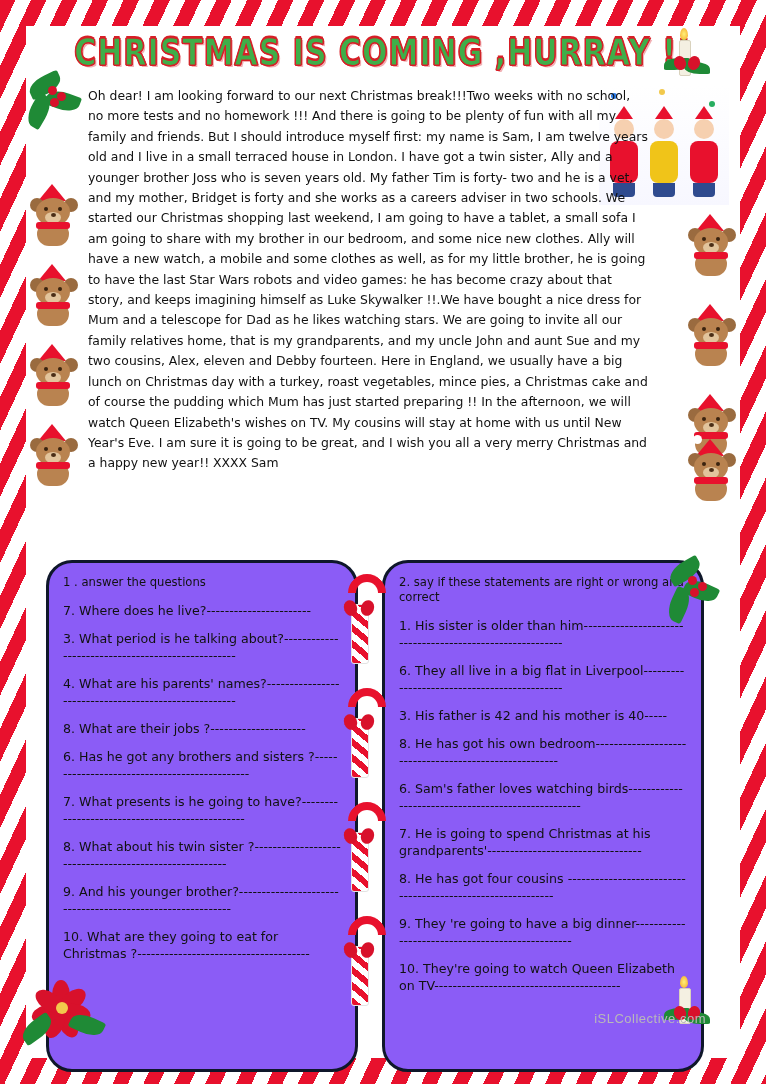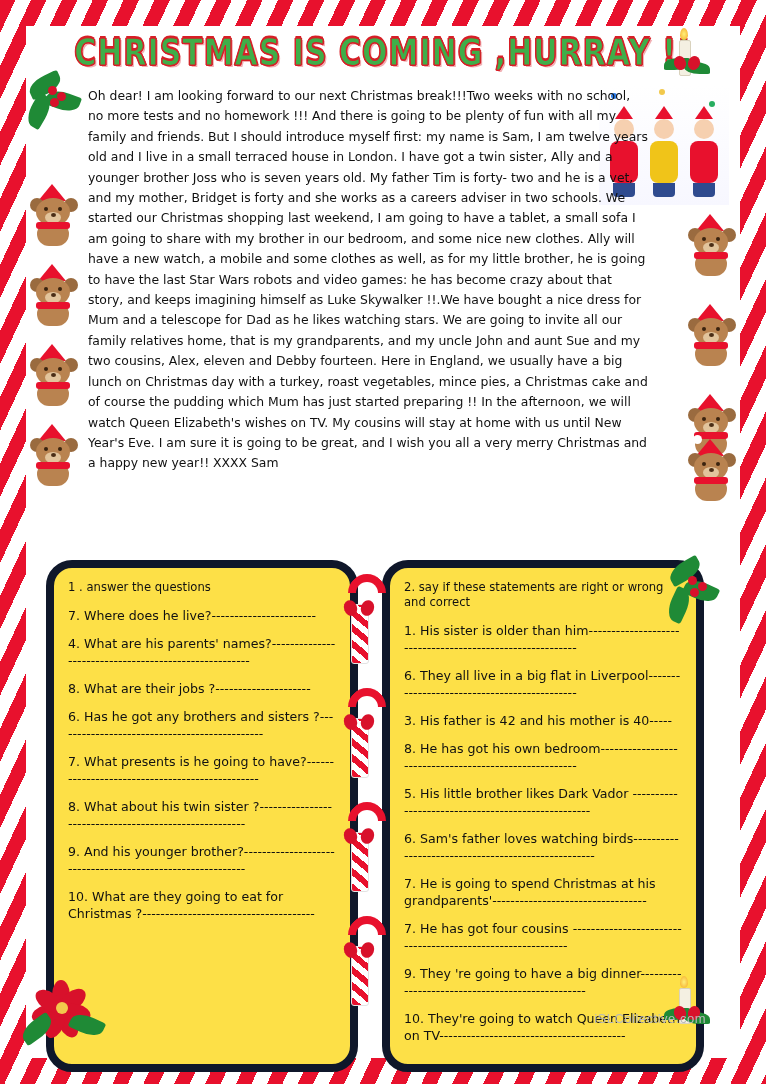--- a/index.html
+++ b/index.html
@@ -99,23 +99,23 @@
   .bow:before{left:0;transform:rotate(-18deg);}
   .bow:after{right:0;transform:rotate(18deg);}
 
   .poinsettia{position:absolute;width:70px;height:70px;}
   .pet{position:absolute;left:26px;top:8px;width:18px;height:30px;background:#d8112b;border-radius:50% 50% 50% 50%;transform-origin:50% 100%;}
   .pcenter{position:absolute;left:30px;top:30px;width:12px;height:12px;border-radius:50%;background:#f2c94c;}
 
   
   .ex{
     position:absolute;
-    border:8px solid #0f172a;
+    border:3px solid #0f172a;
     border-radius:26px;
-    background:#fde047;
+    background:#8b5cf6;
     box-sizing:border-box;
     padding:12px 14px;
   }
   .ex-left{left:20px; top:534px; width:312px; height:512px;}
   .ex-right{left:356px; top:534px; width:322px; height:512px;}
   .ex h4{margin:0 0 12px 0;font-size:11.6px;font-weight:normal;color:#111;line-height:15px;}
   .q{font-size:12.6px;color:#111;margin:0 0 11px 0;line-height:17px;}
 
   
   .cane{position:absolute;width:22px;}
@@ -297,39 +297,39 @@
         <div class="eye r"></div>
       <div class="snout"></div>
         <div class="nose"></div>
       <div class="body"></div>
         <div class="scarf"></div>
     </div>
 
     <div class="ex ex-left">
       <h4>1 . answer the questions</h4>
       <p class="q">7. Where does he live?-----------------------</p>
+      <p class="q">3. What period is he talking about?--------------------------------------------------</p>
       <p class="q">4. What are his parents' names?------------------------------------------------------</p>
       <p class="q">8. What are their jobs ?---------------------</p>
       <p class="q">6. Has he got any brothers and sisters ?----------------------------------------------</p>
       <p class="q">7. What presents is he going to have?------------------------------------------------</p>
       <p class="q">8. What about his twin sister ?-------------------------------------------------------</p>
       <p class="q">9. And his younger brother?-----------------------------------------------------------</p>
       <p class="q">10. What are they going to eat for Christmas ?--------------------------------------</p>
     </div>
 
     <div class="ex ex-right">
       <h4>2. say if these statements are right or wrong and correct</h4>
       <p class="q">1. His sister is older than him----------------------------------------------------------</p>
       <p class="q">6. They all live in a big flat in Liverpool---------------------------------------------</p>
       <p class="q">3. His father is 42 and his mother is 40-----</p>
       <p class="q">8. He has got his own bedroom-------------------------------------------------------</p>
-      <p class="q">5. His little brother likes Dark Vador ---------------------------------------------------</p>
       <p class="q">6. Sam's father loves watching birds----------------------------------------------------</p>
       <p class="q">7. He is going to spend Christmas at his grandparents'----------------------------------</p>
-      <p class="q">7. He has got four cousins ------------------------------------------------------------</p>
+      <p class="q">8. He has got four cousins ------------------------------------------------------------</p>
       <p class="q">9. They 're going to have a big dinner-------------------------------------------------</p>
       <p class="q">10. They're going to watch Queen Elizabeth on TV-----------------------------------------</p>
     </div>
 
     <div class="cane" style="left:322px;top:548px;">
       <div class="hook"></div>
         <div class="stem"></div>
         <div class="cbow"></div>
     </div>
     <div class="cane" style="left:322px;top:662px;">

